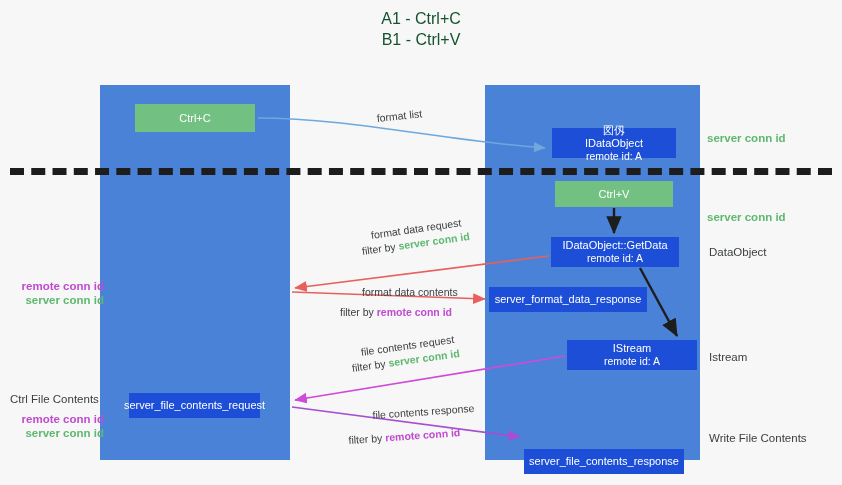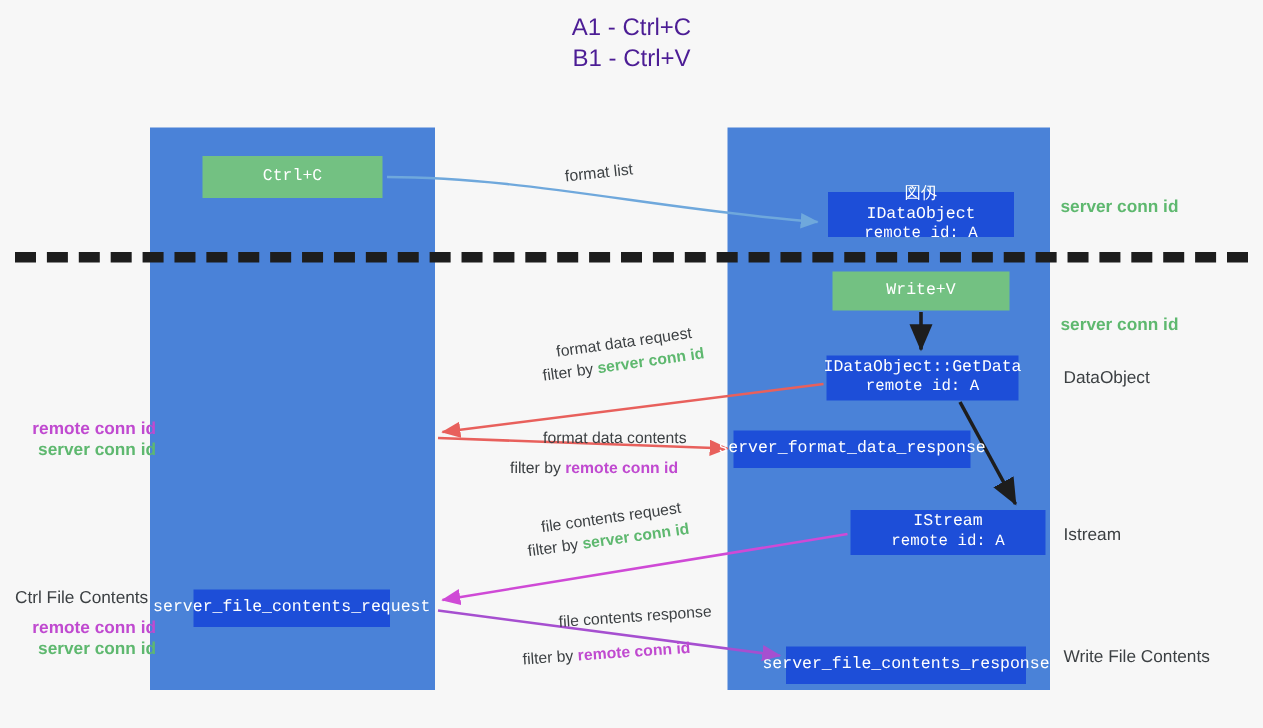--- a/index.html
+++ b/index.html
@@ -10,21 +10,21 @@
     color:#3c4043;
     overflow:hidden;
     position:relative;
   }
   #canvas{position:absolute;left:0;top:0;width:842px;height:485px;}
   .abs{position:absolute;}
 
   
   #title{
     left:0;top:8px;width:842px;text-align:center;
-    font-size:16px;line-height:21px;color:#4c1d95;
+    font-size:16px;line-height:21px;color:#14532d;
   }
 
   
   .lane-head{
     font-size:11.5px;line-height:14px;text-align:center;color:#3c4043;
   }
   #head-a1{left:135px;top:58px;width:120px;}
   #head-b1{left:545px;top:58px;width:120px;}
 
   
@@ -37,35 +37,35 @@
     left:10px;top:168px;width:822px;height:0;
     border-top:7px dashed #1d1d1d;
   }
 
   
   .node{
     box-sizing:border-box;
     display:flex;flex-direction:column;
     align-items:center;justify-content:center;
     color:#ffffff;font-size:11px;line-height:13px;
-    text-align:center;padding:3px 22px;font-family:Liberation Mono, monospace;
+    text-align:center;padding:3px 22px;
   }
   .node .l2{font-size:10.5px;}
   .green{background:#73c182;}
   .orange{background:#1d4ed8;}
 
   #n-ctrlc{left:135px;top:104px;width:120px;height:28px;}
   #n-idataobject{left:552px;top:128px;width:124px;height:30px;}
   #n-ctrlv{left:555px;top:181px;width:118px;height:26px;}
   #n-getdata{left:551px;top:237px;width:128px;height:30px;}
   #n-istream{left:567px;top:340px;width:130px;height:30px;}
   #n-sfdreq{left:129px;top:277px;width:160px;height:25px;}
   #n-sfdresp{left:489px;top:287px;width:158px;height:25px;}
   #n-sfcreq{left:129px;top:393px;width:131px;height:25px;}
-  #n-sfcresp{left:524px;top:431px;width:160px;height:25px;justify-content:center;}
+  #n-sfcresp{left:524px;top:449px;width:160px;height:25px;justify-content:center;}
 
   
   .side-note{font-size:11.5px;line-height:14px;color:#3c4043;}
   .conn-green{color:#5eb86f;font-weight:bold;}
   .conn-pink{color:#c04ad0;font-weight:bold;}
   #note-sci-1{left:707px;top:131px;}
   #note-sci-2{left:707px;top:210px;}
   #note-dataobject{left:709px;top:245px;}
   #note-istream{left:709px;top:350px;}
   #note-writefile{left:709px;top:431px;}
@@ -142,21 +142,21 @@
   <div class="abs node green" id="n-ctrlc">
     <span>Ctrl+C</span>
   </div>
 
   <div class="abs node orange" id="n-idataobject">
     <span>図仭IDataObject</span>
     <span class="l2">remote id: A</span>
   </div>
 
   <div class="abs node green" id="n-ctrlv">
-    <span>Write+V</span>
+    <span>Ctrl+V</span>
   </div>
 
   <div class="abs node orange" id="n-getdata">
     <span>IDataObject::GetData</span>
     <span class="l2">remote id: A</span>
   </div>
 
   <div class="abs node orange" id="n-istream">
     <span>IStream</span>
     <span class="l2">remote id: A</span>

